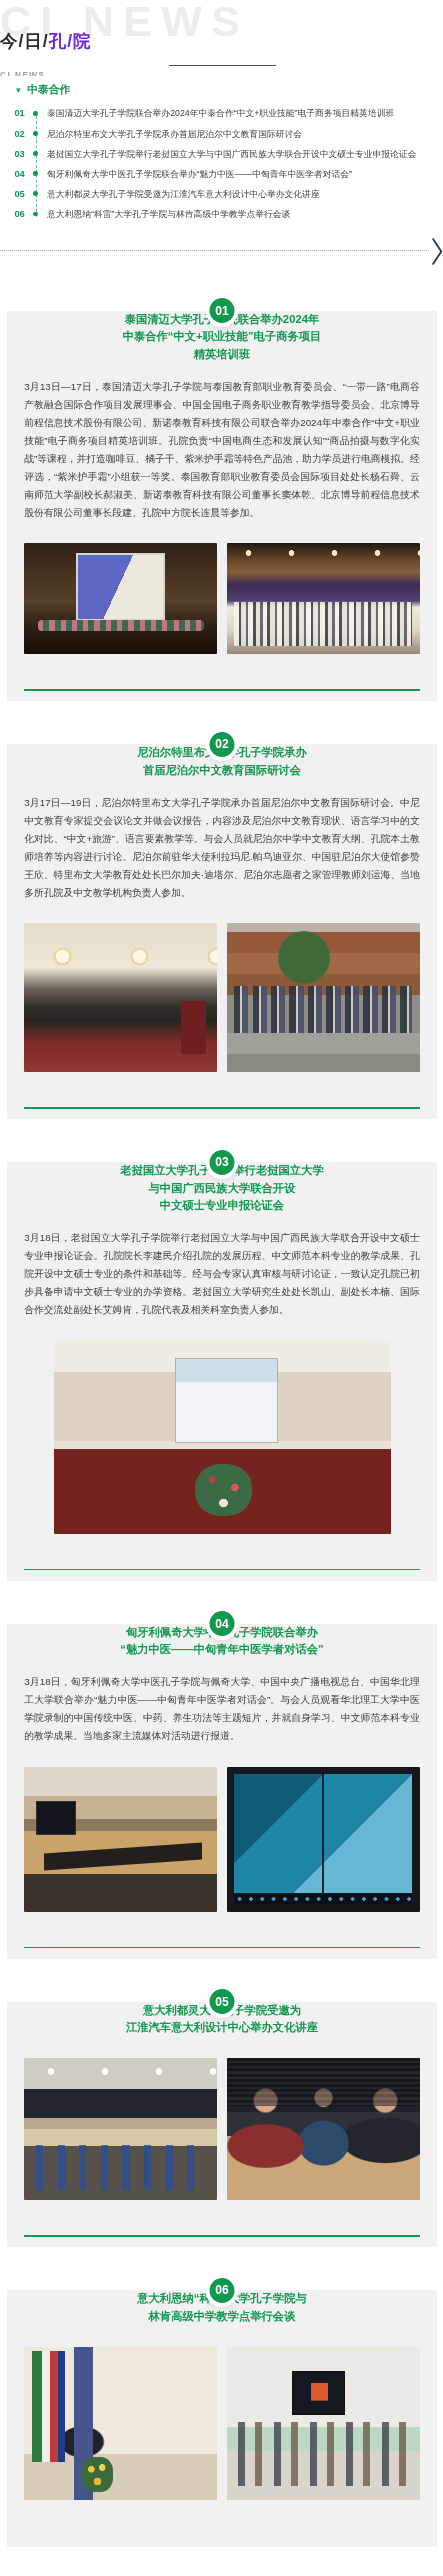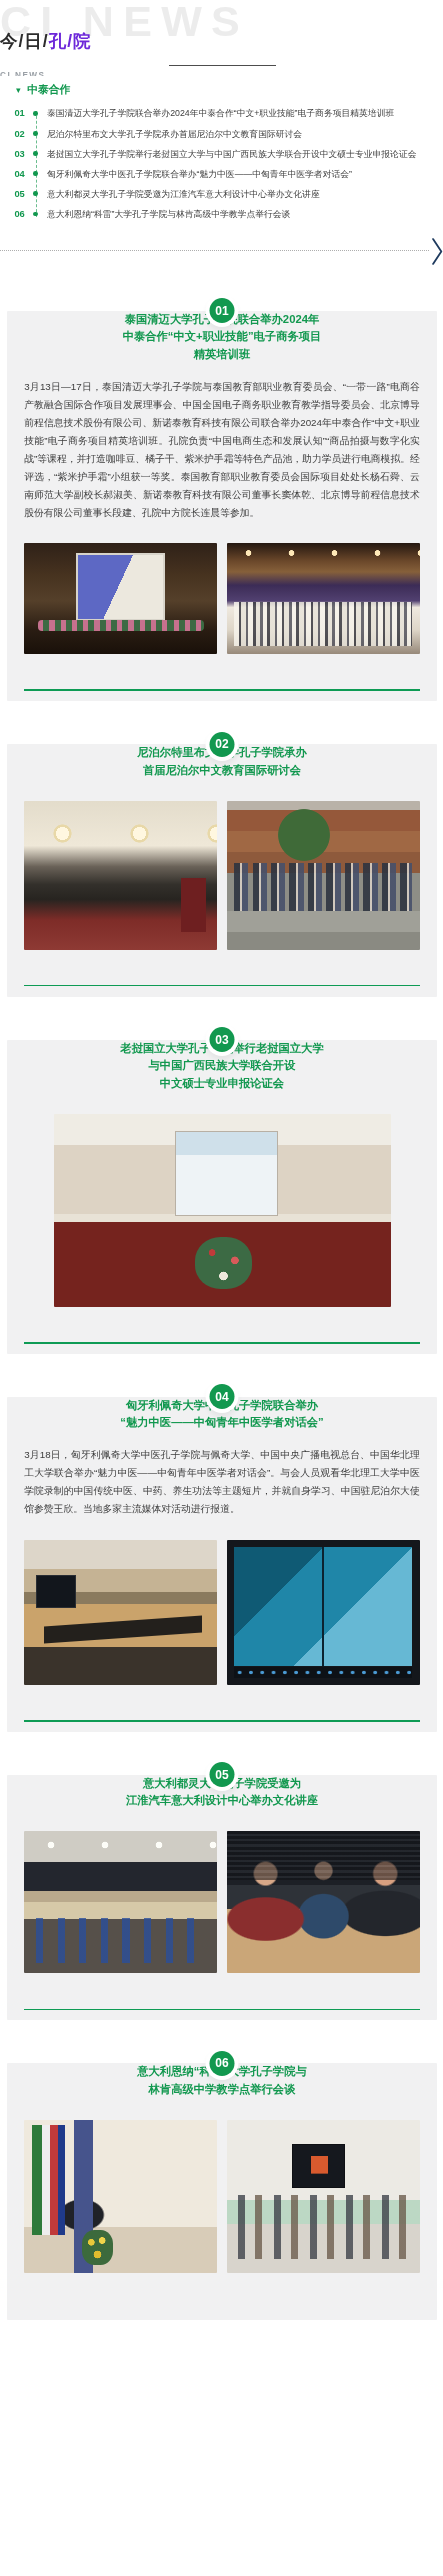--- a/index.html
+++ b/index.html
@@ -190,47 +190,49 @@
   </div>
   <div class="green-rule"></div>
 </section>
 
 <section class="card card-2">
   <div class="badge">
       <div class="badge-core">02</div>
     </div>
   <h2 class="card-title">尼泊尔特里布文大学孔子学院承办
 首届尼泊尔中文教育国际研讨会</h2>
+  <p class="card-body">3月17日—19日，尼泊尔特里布文大学孔子学院承办首届尼泊尔中文教育国际研讨会。中尼中文教育专家提交会议论文并做会议报告，内容涉及尼泊尔中文教育现状、语言学习中的文化对比、“中文+旅游”、语言要素教学等。与会人员就尼泊尔中学中文教育大纲、孔院本土教师培养等内容进行讨论。尼泊尔前驻华大使利拉玛尼.帕乌迪亚尔、中国驻尼泊尔大使馆参赞王欣、特里布文大学教育处处长巴尔加夫·迪塔尔、尼泊尔志愿者之家管理教师刘运海、当地多所孔院及中文教学机构负责人参加。</p>
   <div class="photos">
     <div class="photo ph-2a h290"></div>
     <div class="photo ph-2b h290"></div>
   </div>
   <div class="green-rule"></div>
 </section>
 
 <section class="card card-3">
   <div class="badge">
       <div class="badge-core">03</div>
     </div>
   <h2 class="card-title">老挝国立大学孔子学院举行老挝国立大学
 与中国广西民族大学联合开设
 中文硕士专业申报论证会</h2>
+  <p class="card-body">3月18日，老挝国立大学孔子学院举行老挝国立大学与中国广西民族大学联合开设中文硕士专业申报论证会。孔院院长李建民介绍孔院的发展历程、中文师范本科专业的教学成果、孔院开设中文硕士专业的条件和基础等。经与会专家认真审核与研讨论证，一致认定孔院已初步具备申请中文硕士专业的办学资格。老挝国立大学研究生处处长凯山、副处长本楠、国际合作交流处副处长艾姆肯，孔院代表及相关科室负责人参加。</p>
   <div class="photos">
     <div class="photo single ph-3 h375"></div>
   </div>
   <div class="green-rule"></div>
 </section>
 
 <section class="card card-4">
   <div class="badge">
       <div class="badge-core">04</div>
     </div>
   <h2 class="card-title">匈牙利佩奇大学中医孔子学院联合举办
 “魅力中医——中匈青年中医学者对话会”</h2>
-  <p class="card-body">3月18日，匈牙利佩奇大学中医孔子学院与佩奇大学、中国中央广播电视总台、中国华北理工大学联合举办“魅力中医——中匈青年中医学者对话会”。与会人员观看华北理工大学中医学院录制的中国传统中医、中药、养生功法等主题短片，并就自身学习、中国驻尼泊尔大使馆参赞王欣。当地多家主流媒体对活动进行报道。</p>
+  <p class="card-body">3月18日，匈牙利佩奇大学中医孔子学院与佩奇大学、中国中央广播电视总台、中国华北理工大学联合举办“魅力中医——中匈青年中医学者对话会”。与会人员观看华北理工大学中医学院录制的中国传统中医、中药、养生功法等主题短片，并就自身学习、中文师范本科专业的教学成果。当地多家主流媒体对活动进行报道。</p>
   <div class="photos">
     <div class="photo ph-4a h282"></div>
     <div class="photo ph-4b h282"></div>
   </div>
   <div class="green-rule"></div>
 </section>
 
 <section class="card card-5">
   <div class="badge">
       <div class="badge-core">05</div>

